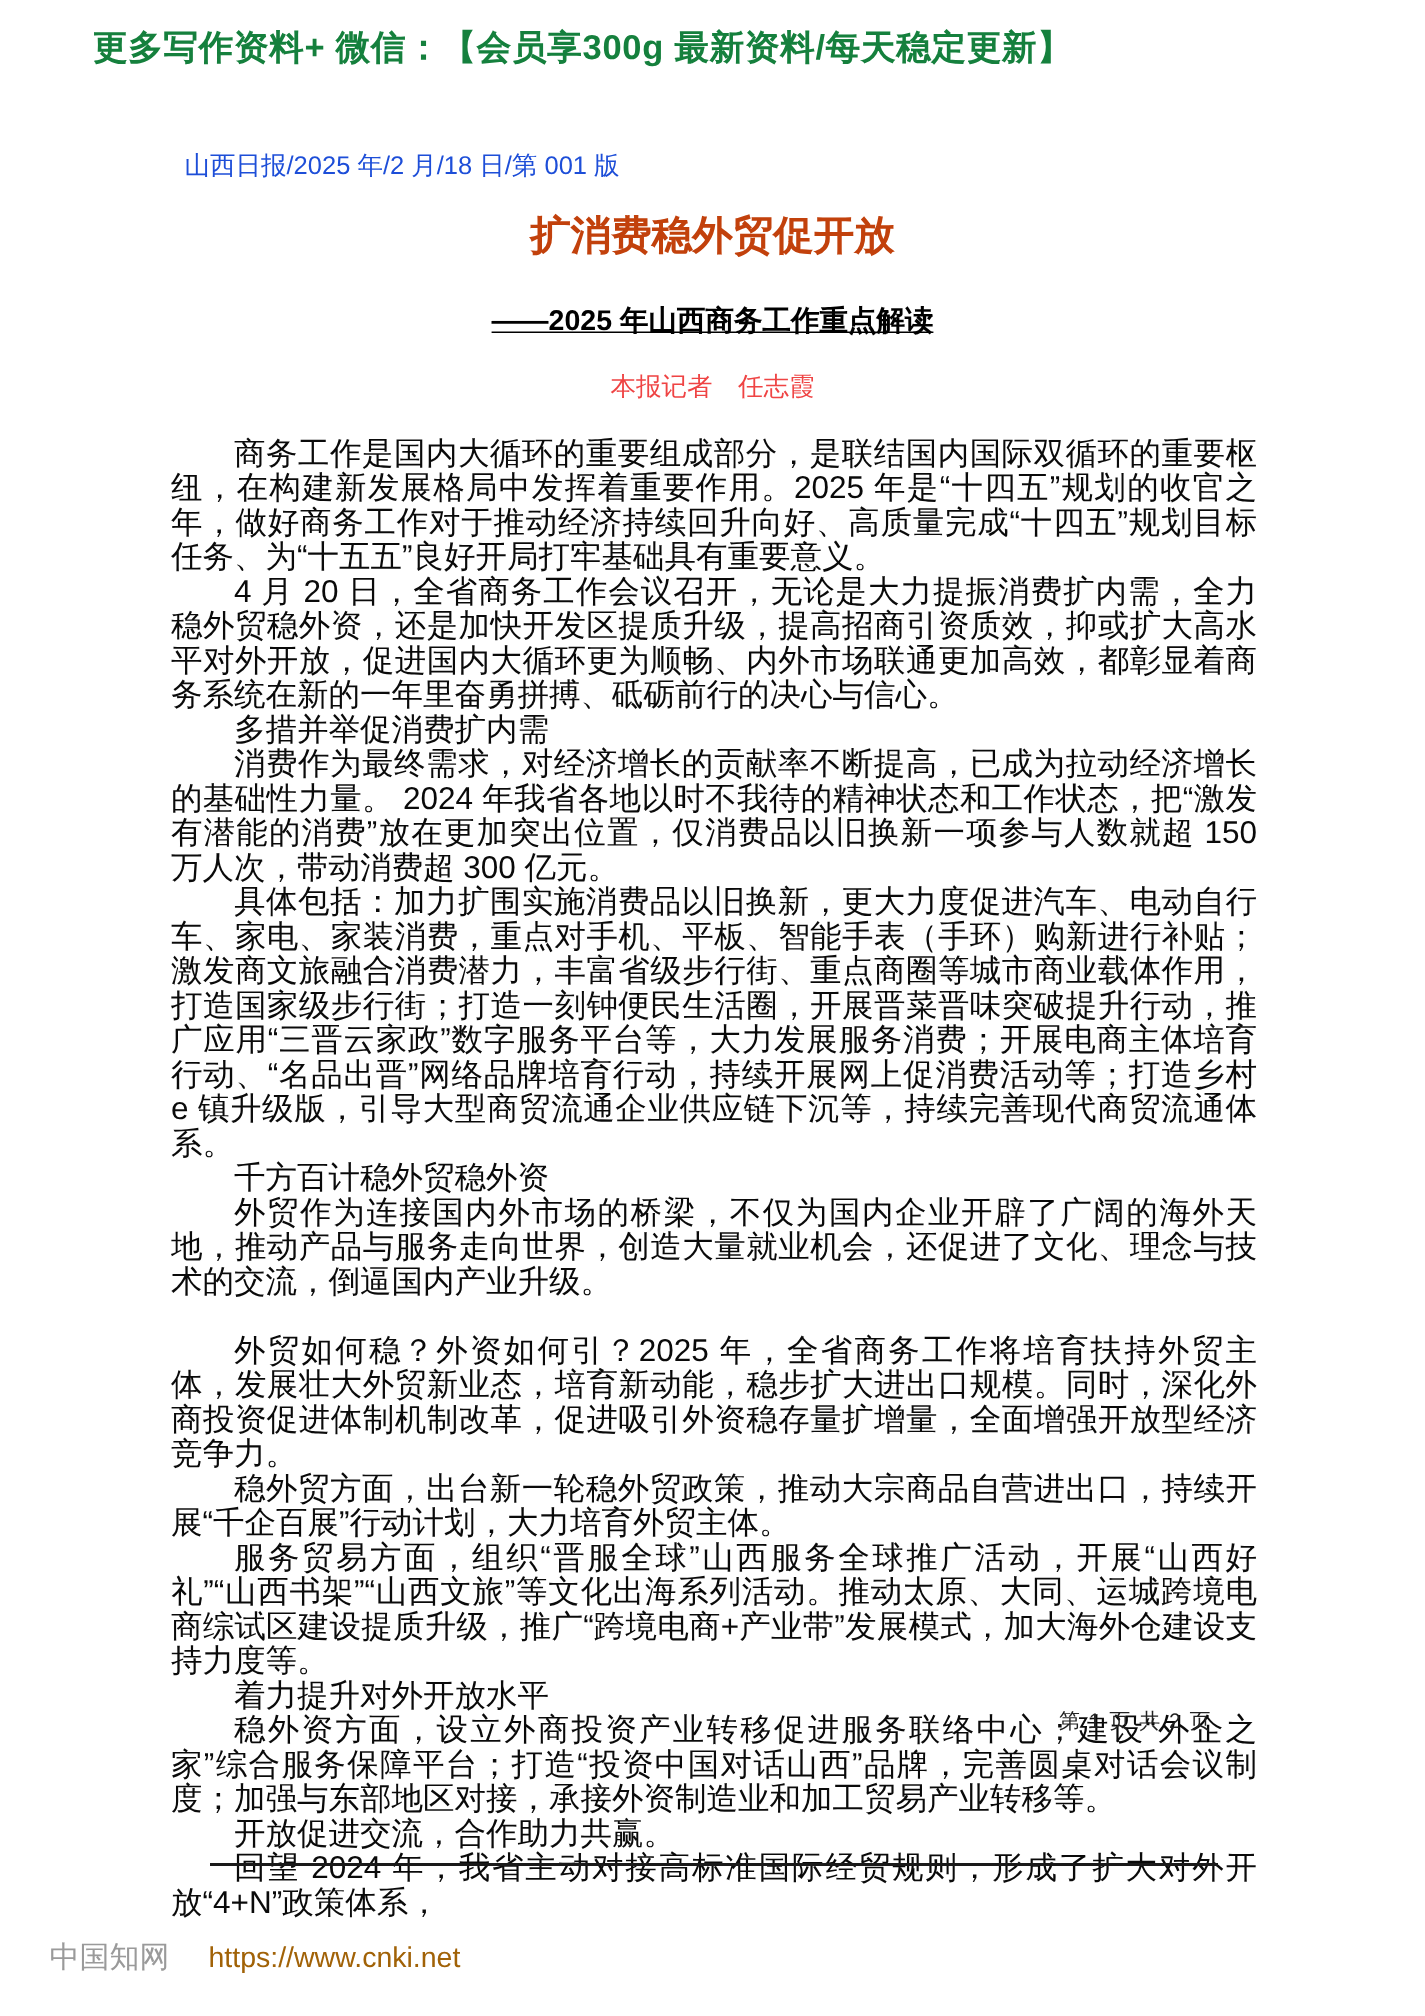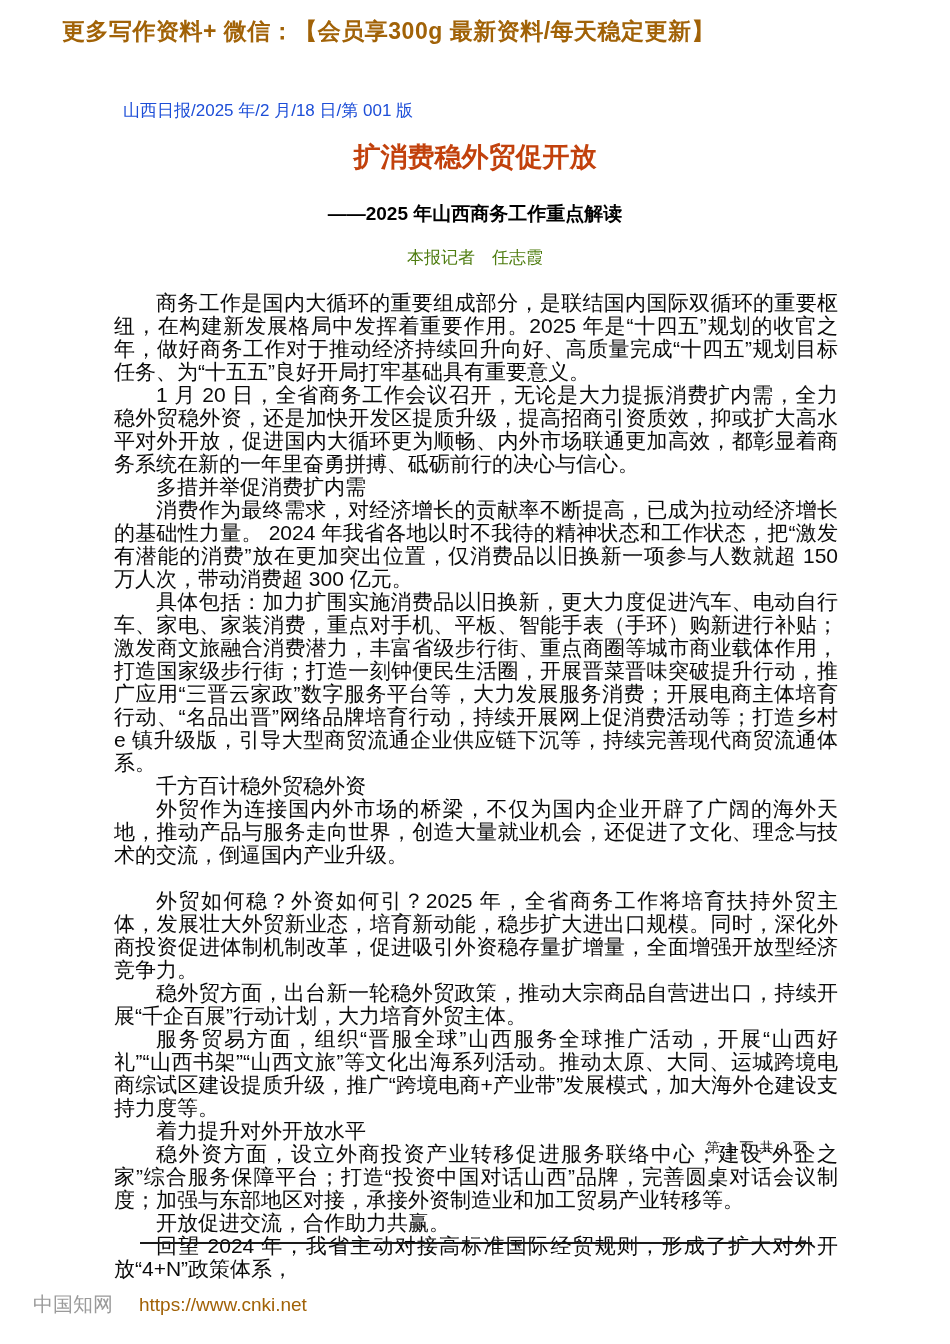--- a/index.html
+++ b/index.html
@@ -22,25 +22,25 @@
     font-size: 17px; color: #1d4ed8;
   }
   .article-title {
     position: absolute; top: 139px; left: 0; width: 950px;
     margin: 0; text-align: center;
     font-size: 27px; font-weight: bold; color: #c2410c;
   }
   .article-subtitle {
     position: absolute; top: 201px; left: 0; width: 950px;
     margin: 0; text-align: center;
-    font-size: 19px; font-weight: bold; color: #000000;
+    font-size: 19px; font-weight: bold; color: #000000; text-decoration: underline;
   }
   .article-byline {
     position: absolute; top: 246px; left: 0; width: 950px;
-    text-align: center; font-size: 17px; color: #4d7c0f;
+    text-align: center; font-size: 17px; color: #ef4444;
   }
   .article-body {
     position: absolute; top: 291px; left: 114px; width: 724px;
     font-size: 21px; line-height: 23px;
     text-align: justify; text-justify: inter-ideograph;
     color: #0a0a0a;
   }
   .article-body p { margin: 0; text-indent: 2em; }
   .article-body .heading { margin: 0; text-indent: 2em; }
   .article-body .spacer { height: 23px; }
@@ -55,33 +55,33 @@
   .watermark {
     position: absolute; left: 33px; top: 1291px;
     white-space: nowrap;
   }
   .watermark .site-name { font-size: 20px; color: #9a9a9a; margin-top: 36px; }
   .watermark .site-url  { font-size: 19px; color: #a16207; margin-left: 26px; }
 </style>
 </head>
 <body>
 
-<div class="promo-banner" style="color: #a16207;">更多写作资料+ 微信：【会员享300g 最新资料/每天稳定更新】</div>
+<div class="promo-banner" style="color: #15803d;">更多写作资料+ 微信：【会员享300g 最新资料/每天稳定更新】</div>
 
 <div class="source-line">山西日报/2025 年/2 月/18 日/第 001 版</div>
 
 <h1 class="article-title">扩消费稳外贸促开放</h1>
 
 <h2 class="article-subtitle">——2025 年山西商务工作重点解读</h2>
 
 <div class="article-byline">本报记者　任志霞</div>
 
 <div class="article-body" id="article-body">
     <p>商务工作是国内大循环的重要组成部分，是联结国内国际双循环的重要枢纽，在构建新发展格局中发挥着重要作用。2025 年是“十四五”规划的收官之年，做好商务工作对于推动经济持续回升向好、高质量完成“十四五”规划目标任务、为“十五五”良好开局打牢基础具有重要意义。</p>
-    <p>1 月 20 日，全省商务工作会议召开，无论是大力提振消费扩内需，全力稳外贸稳外资，还是加快开发区提质升级，提高招商引资质效，抑或扩大高水平对外开放，促进国内大循环更为顺畅、内外市场联通更加高效，都彰显着商务系统在新的一年里奋勇拼搏、砥砺前行的决心与信心。</p>
+    <p>4 月 20 日，全省商务工作会议召开，无论是大力提振消费扩内需，全力稳外贸稳外资，还是加快开发区提质升级，提高招商引资质效，抑或扩大高水平对外开放，促进国内大循环更为顺畅、内外市场联通更加高效，都彰显着商务系统在新的一年里奋勇拼搏、砥砺前行的决心与信心。</p>
     <div class="heading">多措并举促消费扩内需</div>
     <p>消费作为最终需求，对经济增长的贡献率不断提高，已成为拉动经济增长的基础性力量。 2024 年我省各地以时不我待的精神状态和工作状态，把“激发有潜能的消费”放在更加突出位置，仅消费品以旧换新一项参与人数就超 150 万人次，带动消费超 300 亿元。</p>
     <p>具体包括：加力扩围实施消费品以旧换新，更大力度促进汽车、电动自行车、家电、家装消费，重点对手机、平板、智能手表（手环）购新进行补贴；激发商文旅融合消费潜力，丰富省级步行街、重点商圈等城市商业载体作用，打造国家级步行街；打造一刻钟便民生活圈，开展晋菜晋味突破提升行动，推广应用“三晋云家政”数字服务平台等，大力发展服务消费；开展电商主体培育行动、“名品出晋”网络品牌培育行动，持续开展网上促消费活动等；打造乡村 e 镇升级版，引导大型商贸流通企业供应链下沉等，持续完善现代商贸流通体系。</p>
     <div class="heading">千方百计稳外贸稳外资</div>
     <p>外贸作为连接国内外市场的桥梁，不仅为国内企业开辟了广阔的海外天地，推动产品与服务走向世界，创造大量就业机会，还促进了文化、理念与技术的交流，倒逼国内产业升级。</p>
     <div class="spacer"></div>
     <p>外贸如何稳？外资如何引？2025 年，全省商务工作将培育扶持外贸主体，发展壮大外贸新业态，培育新动能，稳步扩大进出口规模。同时，深化外商投资促进体制机制改革，促进吸引外资稳存量扩增量，全面增强开放型经济竞争力。</p>
     <p>稳外贸方面，出台新一轮稳外贸政策，推动大宗商品自营进出口，持续开展“千企百展”行动计划，大力培育外贸主体。</p>
     <p>服务贸易方面，组织“晋服全球”山西服务全球推广活动，开展“山西好礼”“山西书架”“山西文旅”等文化出海系列活动。推动太原、大同、运城跨境电商综试区建设提质升级，推广“跨境电商+产业带”发展模式，加大海外仓建设支持力度等。</p>
     <div class="heading">着力提升对外开放水平</div>

